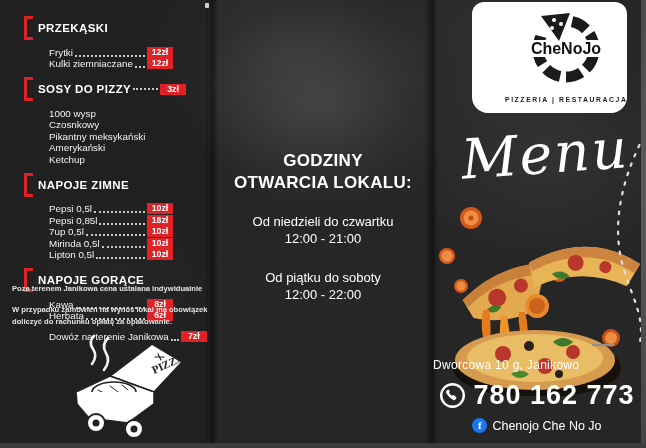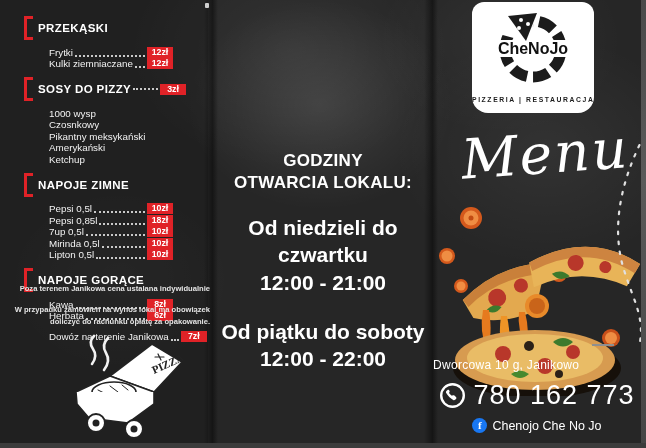--- a/index.html
+++ b/index.html
@@ -26,46 +26,46 @@
   #menu-sections{position:absolute;left:36px;top:8px;width:150px;}
   .sec-header{display:flex;align-items:center;margin:8px 0 7px -12px;}
   .bracket{width:6px;height:18px;border:3px solid #e02227;border-right:none;margin-right:5px;flex:none;}
   .sec-title{font-weight:bold;font-size:11.5px;letter-spacing:0.4px;color:#fff;white-space:nowrap;}
   .mrow{display:flex;align-items:flex-end;margin:1px 13px;height:10.5px;font-size:9.8px;}
   .mrow .iname{white-space:nowrap;}
   .leader{flex:1;border-bottom:2px dotted #c9c9c9;margin:0 2px 1px 2px;min-width:8px;}
   .chip{background:#e02227;color:#fff;font-weight:bold;font-size:8.8px;line-height:11px;
     padding:0 4px;min-width:18px;text-align:center;flex:none;}
   .delivery-gap{height:8px;}
-  #notes{position:absolute;left:12px;top:283px;width:198px;text-align:right;
+  #notes{position:absolute;left:12px;top:283px;width:198px;text-align:left;
     font-size:7.6px;font-weight:bold;color:#e3e3e3;line-height:1.55;}
   #notes .note{margin-bottom:9px;}
   #doodle{position:absolute;left:58px;top:330px;}
 
   
   #center-panel{position:absolute;left:213px;top:150px;width:220px;text-align:center;color:#fff;}
   .hours-title{font-size:17px;font-weight:bold;line-height:1.3;letter-spacing:0.3px;margin-bottom:20px;}
-  .sched{font-size:21px;font-weight:bold;line-height:1.3;margin-bottom:22px;}
+  .sched{font-size:13px;font-weight:normal;line-height:1.3;margin-bottom:22px;}
 
   
   #logo-card{position:absolute;left:472px;top:2px;width:122px;height:111px;background:#fff;
-    border-radius:12px 12px 16px 16px;text-align:center;}
+    border-radius:12px 12px 16px 16px;text-align:center;padding-left:33px;}
   #logo-art{margin-top:6px;}
   #logo-tagline{font-size:6.8px;font-weight:600;letter-spacing:1.6px;color:#1c1c1c;margin-top:2px;white-space:nowrap;}
   #menu-script{position:absolute;left:455px;top:122px;width:180px;text-align:center;
     font-family:"DejaVu Serif",serif;font-style:italic;font-size:55px;color:#fff;
     transform:rotate(-4deg);letter-spacing:2px;}
   #pizza-art{position:absolute;left:433px;top:178px;}
   #dash-curve{position:absolute;left:600px;top:130px;}
   #under-dash{position:absolute;left:592px;top:344px;width:22px;height:2px;background:#8f8f8f;}
   #address{position:absolute;left:433px;top:358px;width:208px;text-align:left;
     color:#fff;font-size:12px;letter-spacing:0.3px;}
   #phone-row{position:absolute;left:433px;top:380px;width:208px;display:flex;
     align-items:center;justify-content:center;gap:7px;color:#fff;}
-  #phone-number{font-size:27px;font-weight:normal;letter-spacing:1px;}
+  #phone-number{font-size:27px;font-weight:bold;letter-spacing:1px;}
   #fb-row{position:absolute;left:433px;top:418px;width:208px;display:flex;
     align-items:center;justify-content:center;gap:5px;color:#fff;font-size:12.5px;}
   #fb-badge{width:15px;height:15px;border-radius:50%;background:#1877f2;color:#fff;
     font-weight:bold;font-size:11px;line-height:15px;text-align:center;
     font-family:"Liberation Serif",serif;flex:none;}
   .speck{position:absolute;left:205px;top:3px;width:4px;height:5px;background:#cfcfcf;border-radius:1px;}
 </style>
 </head>
 <body>
 

